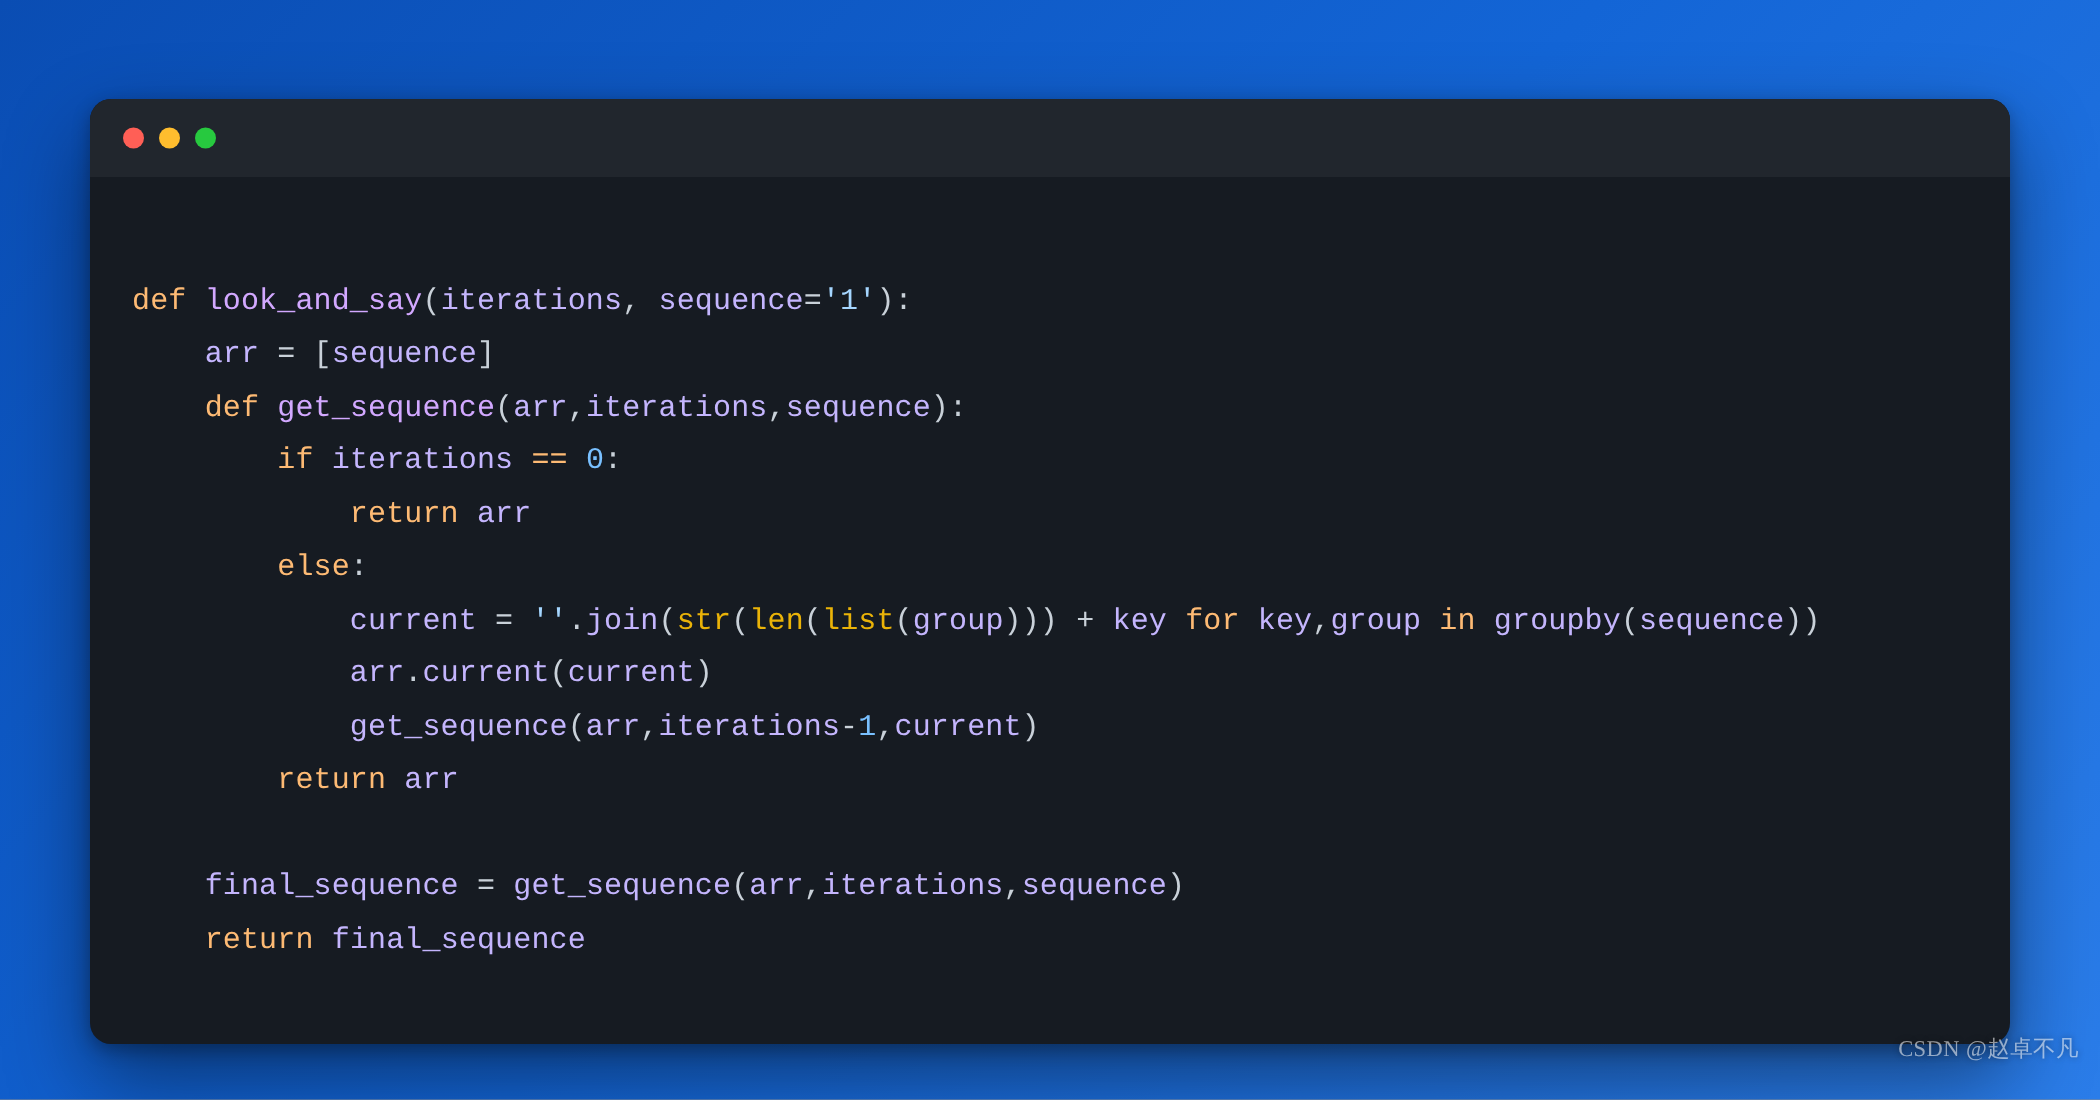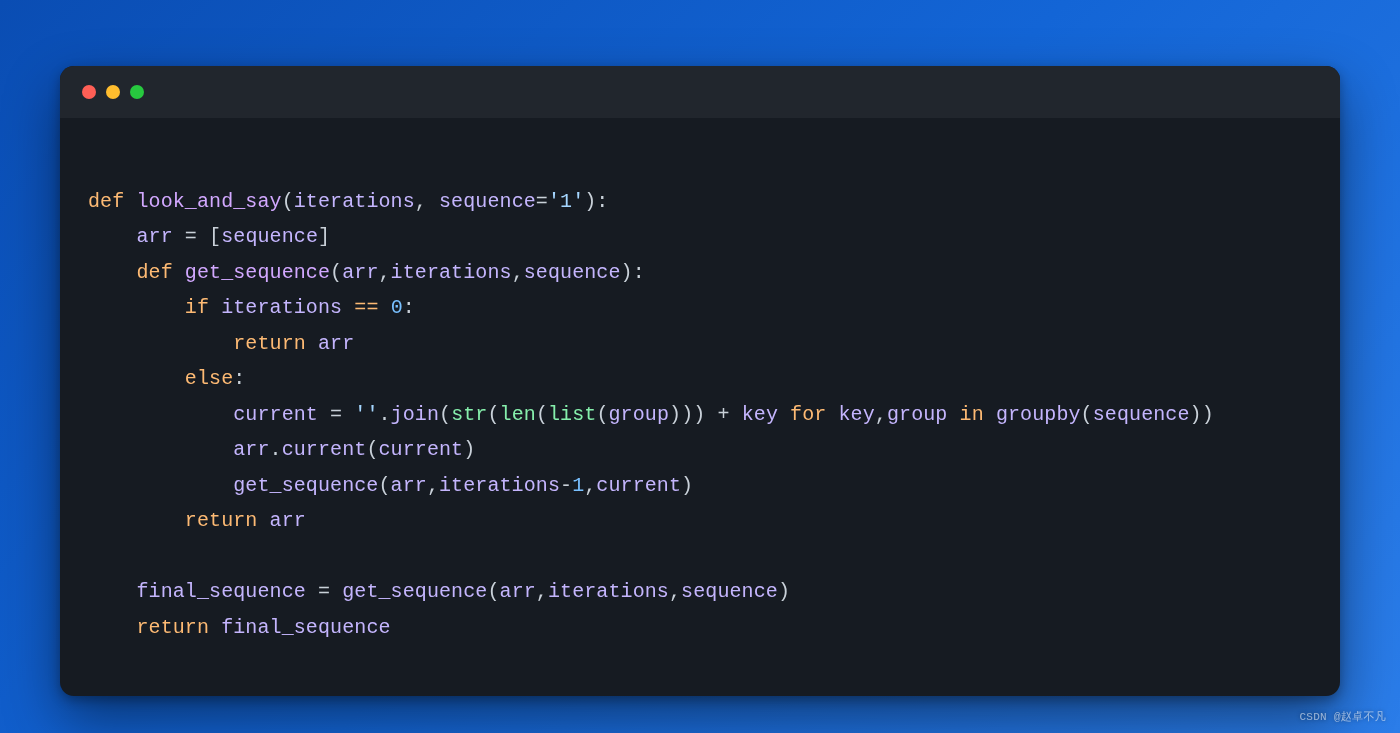--- a/index.html
+++ b/index.html
@@ -39,31 +39,31 @@
   .code-area {
     padding: 30px 28px 28px 28px;
     font-size: 20px;
     line-height: 35.5px;
     color: #c9d1d9;
     white-space: pre;
     letter-spacing: 0.1px;
   }
   .tok-kw    { color: #fdba74; } 
   .tok-fn    { color: #d2a8ff; text-align: center; } 
-  .tok-call  { color: #86efac; } 
+  .tok-call  { color: #eab308; } 
   .tok-num   { color: #79c0ff; }
   .tok-str   { color: #a5d6ff; }
   .tok-id    { color: #c4b5fd; }
   .tok-pun   { color: #c9d1d9; }
   .watermark {
     position: absolute;
     right: 14px;
-    bottom: 9px;
-    font-family: Liberation Mono, monospace;
-    font-size: 11px;
+    bottom: 24px;
+    font-family: Liberation Serif, serif;
+    font-size: 15px;
     color: rgba(255,255,255,0.55);
     letter-spacing: 0.3px;
     text-shadow: 0 0 4px rgba(0,0,0,0.4);
   }
 </style>
 </head>
 <body>
 
 <div class="window">
   <div class="titlebar">

